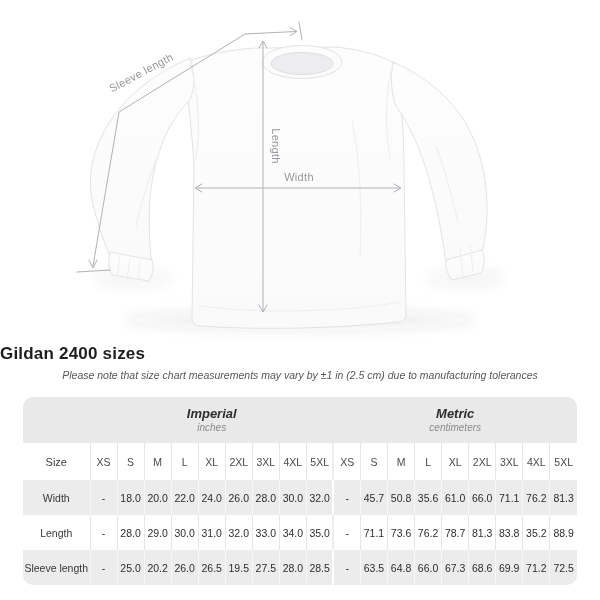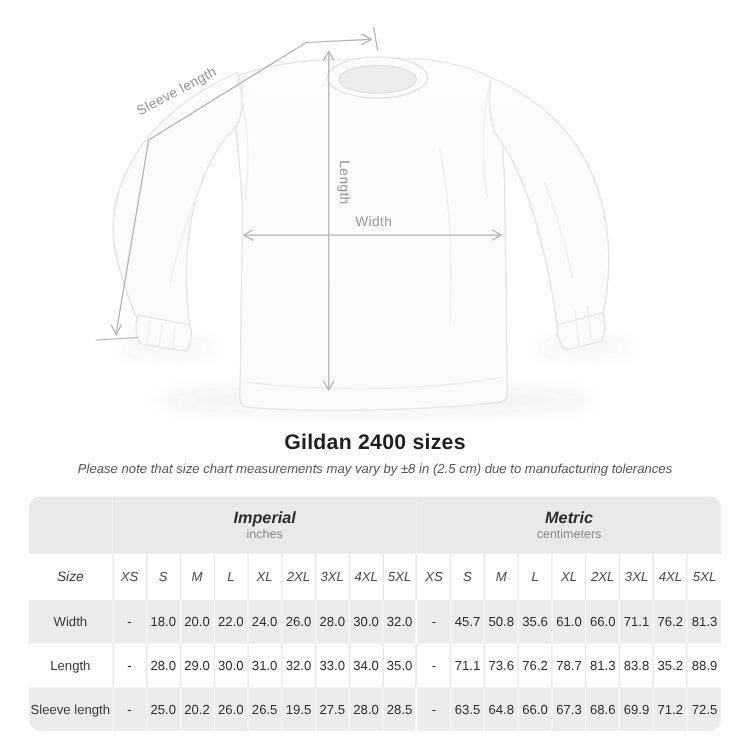--- a/index.html
+++ b/index.html
@@ -5,36 +5,36 @@
   html,body{margin:0;padding:0;background:#ffffff;}
   body{width:600px;height:600px;font-family:"Liberation Sans",sans-serif;-webkit-font-smoothing:antialiased;}
   .page{position:relative;width:600px;height:600px;overflow:hidden;background:#fff;}
 
   
   .diagram{position:absolute;top:0;left:0;width:600px;height:340px;}
   .diagram svg{display:block;width:600px;height:340px;}
   .meas-text{font-family:"Liberation Sans",sans-serif;font-size:11px;fill:#96969c;letter-spacing:.3px;}
 
   
-  .page-title{position:absolute;top:344px;left:0;width:600px;margin:0;text-align:center;
+  .page-title{position:absolute;top:344px;left:0;width:600px;margin:0;
               font-size:17px;font-weight:bold;color:#1e1e1e;letter-spacing:.2px;}
   .page-note{position:absolute;top:369px;left:0;width:600px;margin:0;text-align:center;
              font-size:10.5px;font-style:italic;color:#575757;}
 
   
   .size-table{position:absolute;top:397px;left:23px;width:554px;border-radius:10px;overflow:hidden;}
   table{width:100%;border-collapse:collapse;table-layout:fixed;}
   col.label-col{width:67px;}
   th,td{padding:0;text-align:center;vertical-align:middle;font-weight:normal;}
 
   tr.band{background:#e9e9e9;height:46px;margin-top:20px;}
   .grp-label{font-size:13px;font-weight:bold;font-style:italic;color:#2e2e2e;line-height:1.25;}
-  .grp-unit{font-size:10px;color:#8b8b8b;line-height:1.2;}
-
-  tr.size-row{background:#ffffff;height:37px;font-style:italic;}
+  .grp-unit{font-size:10px;font-style:italic;color:#8b8b8b;line-height:1.2;}
+
+  tr.size-row{background:#ffffff;height:37px;}
   tr.size-row th{font-size:10.5px;color:#4a4a4a;}
   tr.size-row th.lbl{font-size:11px;color:#3c3c3c;}
   tr.size-row th + th{border-left:1px solid #e6e6e6;}
   tr.size-row th.grp{border-left:2px solid #ededed;}
 
   tr.data-row{height:35px;font-size:10.5px;color:#2d2d2d;}
   tr.data-row td.lbl{font-size:10.5px;color:#383838;}
   tr.row-gray{background:#ececec;}
   tr.row-white{background:#ffffff;}
   tr.row-gray td + td{border-left:1px solid #f8f8f8;}
@@ -143,21 +143,21 @@
         <path d="M 394,184 L 401,188 L 394,192"></path>
       </g>
 
       <text class="meas-text" x="143" y="76" text-anchor="middle" transform="rotate(-28 143 76)">Sleeve length</text>
       <text class="meas-text" x="272" y="146" text-anchor="middle" transform="rotate(90 272 146)">Length</text>
       <text class="meas-text" x="299" y="181" text-anchor="middle">Width</text>
     </svg>
   </div>
 
   <h1 class="page-title">Gildan 2400 sizes</h1>
-  <p class="page-note">Please note that size chart measurements may vary by ±8 in (2.5 cm) due to manufacturing tolerances</p>
+  <p class="page-note">Please note that size chart measurements may vary by ±1 in (2.5 cm) due to manufacturing tolerances</p>
 
   <div class="size-table">
     <table>
       <colgroup>
         <col class="label-col">
         <col>
           <col>
           <col>
           <col>
           <col>

